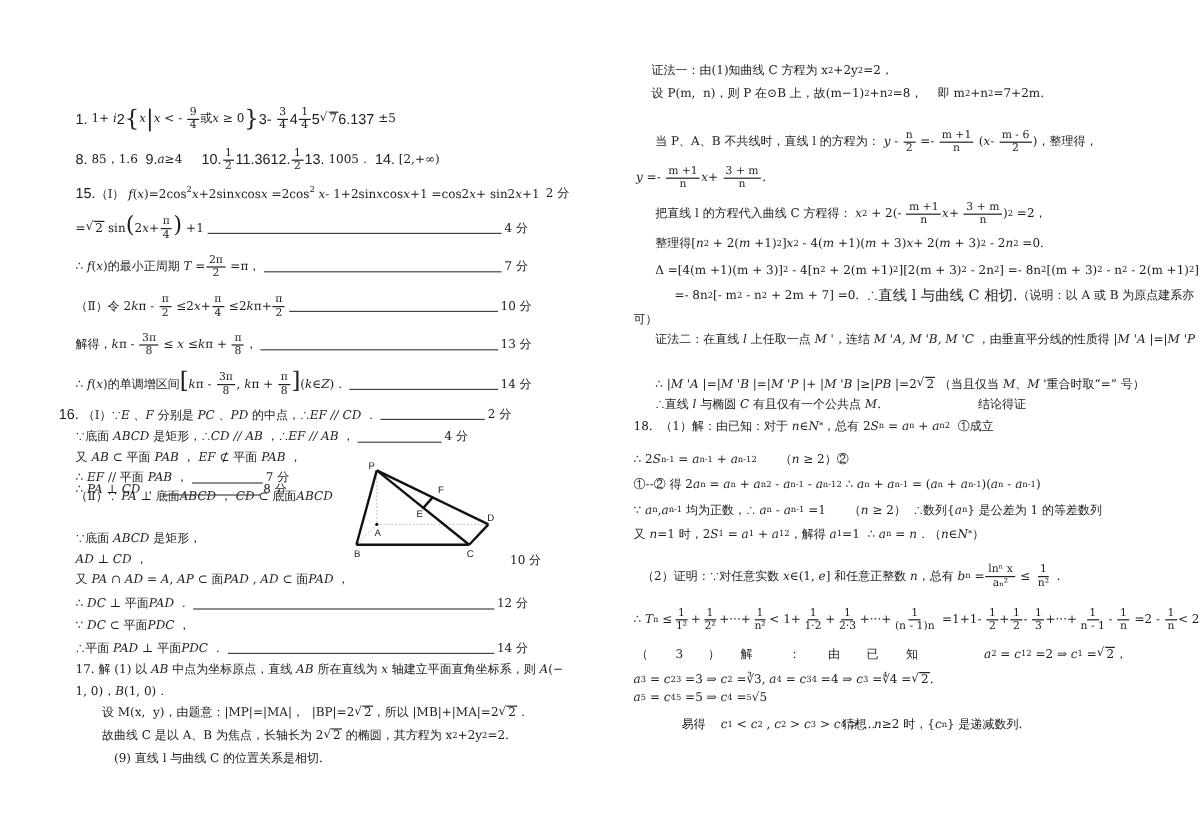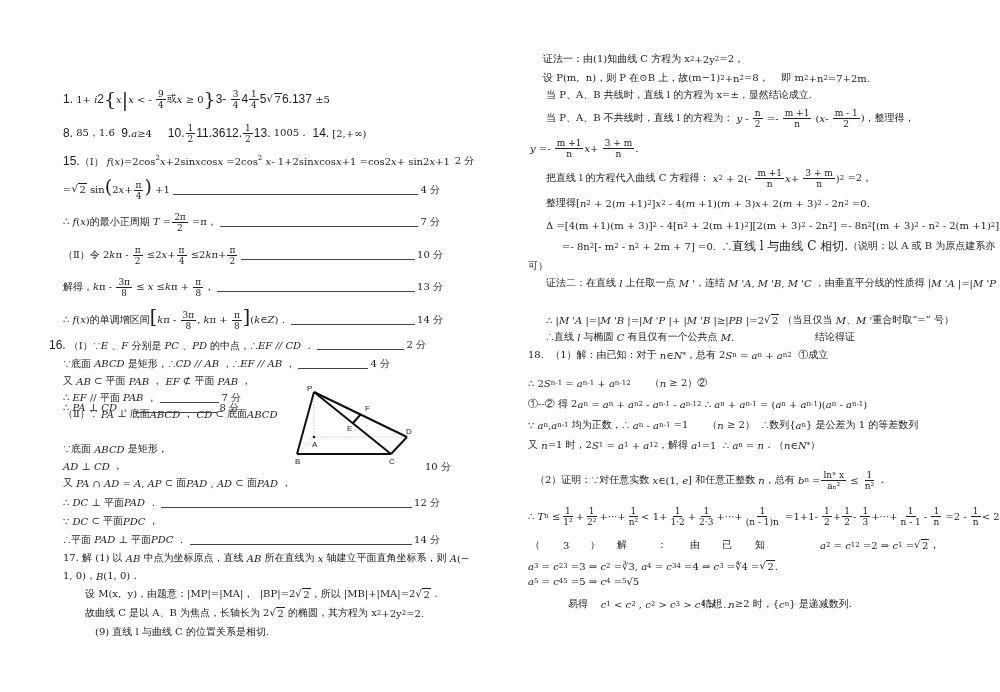--- a/index.html
+++ b/index.html
@@ -102,22 +102,21 @@
     <text x="22" y="67">A</text>
     <text x="5" y="84">B</text>
     <text x="99" y="84">C</text>
     <text x="116" y="54">D</text>
     <text x="57" y="51">E</text>
     <text x="75" y="31">F</text>
   </svg>
 
   <div class="ln" style="left:543px;top:47px">证法一：由(1)知曲线 C 方程为 x<span class="s-sup">2</span>+2y<span class="s-sup">2</span>=2，</div>
   <div class="ln" style="left:543px;top:66px">设 P(m,  n)，则 P 在⊙B 上，故(m−1)<span class="s-sup">2</span>+n<span class="s-sup">2</span>=8，    即 m<span class="s-sup">2</span>+n<span class="s-sup">2</span>=7+2m.</div>
-  <div class="ln" style="left:546px;top:83px">当 P、A、B 共线时，直线 l 的方程为 x=±，显然结论成立.</div>
-  <div class="ln" style="left:546px;top:106px">当 P、A、B 不共线时，直线 l 的方程为： <span class="s-i">y</span> - <span class="frac"><span class="num">n</span><span class="den">2</span></span> =- <span class="frac"><span class="num">m +1</span><span class="den">n</span></span> (<span class="s-i">x</span>- <span class="frac"><span class="num">m - 1</span><span class="den">2</span></span>)，整理得，</div>
+  <div class="ln" style="left:546px;top:106px">当 P、A、B 不共线时，直线 l 的方程为： <span class="s-i">y</span> - <span class="frac"><span class="num">n</span><span class="den">2</span></span> =- <span class="frac"><span class="num">m +1</span><span class="den">n</span></span> (<span class="s-i">x</span>- <span class="frac"><span class="num">m - 6</span><span class="den">2</span></span>)，整理得，</div>
   <div class="ln" style="left:530px;top:136px"><span class="s-i">y</span> =- <span class="frac"><span class="num">m +1</span><span class="den">n</span></span> <span class="s-i">x</span>+ <span class="frac"><span class="num">3 + m</span><span class="den">n</span></span>.</div>
   <div class="ln" style="left:546px;top:166px">把直线 l 的方程代入曲线 C 方程得： <span class="s-i">x</span><span class="s-sup">2</span> + 2(- <span class="frac"><span class="num">m +1</span><span class="den">n</span></span> <span class="s-i">x</span>+ <span class="frac"><span class="num">3 + m</span><span class="den">n</span></span>)<span class="s-sup">2</span> =2，</div>
   <div class="ln" style="left:546px;top:191px">整理得[<span class="s-i">n</span><span class="s-sup">2</span> + 2(<span class="s-i">m</span> +1)<span class="s-sup">2</span>]<span class="s-i">x</span><span class="s-sup">2</span> - 4(<span class="s-i">m</span> +1)(<span class="s-i">m</span> + 3)<span class="s-i">x</span>+ 2(<span class="s-i">m</span> + 3)<span class="s-sup">2</span> - 2<span class="s-i">n</span><span class="s-sup">2</span> =0.</div>
   <div class="ln" style="left:546px;top:213px">Δ =[4(m +1)(m + 3)]<span class="s-sup">2</span> - 4[n<span class="s-sup">2</span> + 2(m +1)<span class="s-sup">2</span>][2(m + 3)<span class="s-sup">2</span> - 2n<span class="s-sup">2</span>] =- 8n<span class="s-sup">2</span>[(m + 3)<span class="s-sup">2</span> - n<span class="s-sup">2</span> - 2(m +1)<span class="s-sup">2</span>]</div>
   <div class="ln" style="left:562px;top:234px">=- 8n<span class="s-sup">2</span>[- m<span class="s-sup">2</span> - n<span class="s-sup">2</span> + 2m + 7] =0.  <span class="s-L">∴直线 l 与曲线 C 相切.</span>（说明：以 A 或 B 为原点建系亦</div>
   <div class="ln" style="left:528px;top:254px">可）</div>
 
   <div class="ln" style="left:546px;top:271px">证法二：在直线 <span class="s-i">l</span> 上任取一点 <span class="s-i">M '</span>，连结 <span class="s-i">M 'A, M 'B, M 'C</span> ，由垂直平分线的性质得 |<span class="s-i">M 'A</span> |=|<span class="s-i">M 'P</span> |，</div>
   <div class="ln" style="left:546px;top:308px">∴ |<span class="s-i">M 'A</span> |=|<span class="s-i">M 'B</span> |=|<span class="s-i">M 'P</span> |+ |<span class="s-i">M 'B</span> |≥|<span class="s-i">PB</span> |=2<span class="s-sqrt">2</span> （当且仅当 <span class="s-i">M</span>、<span class="s-i">M '</span>重合时取“=” 号）</div>
   <div class="ln" style="left:546px;top:325px">∴直线 <span class="s-i">l</span> 与椭圆 <span class="s-i">C</span> 有且仅有一个公共点 <span class="s-i">M</span>.</div>

